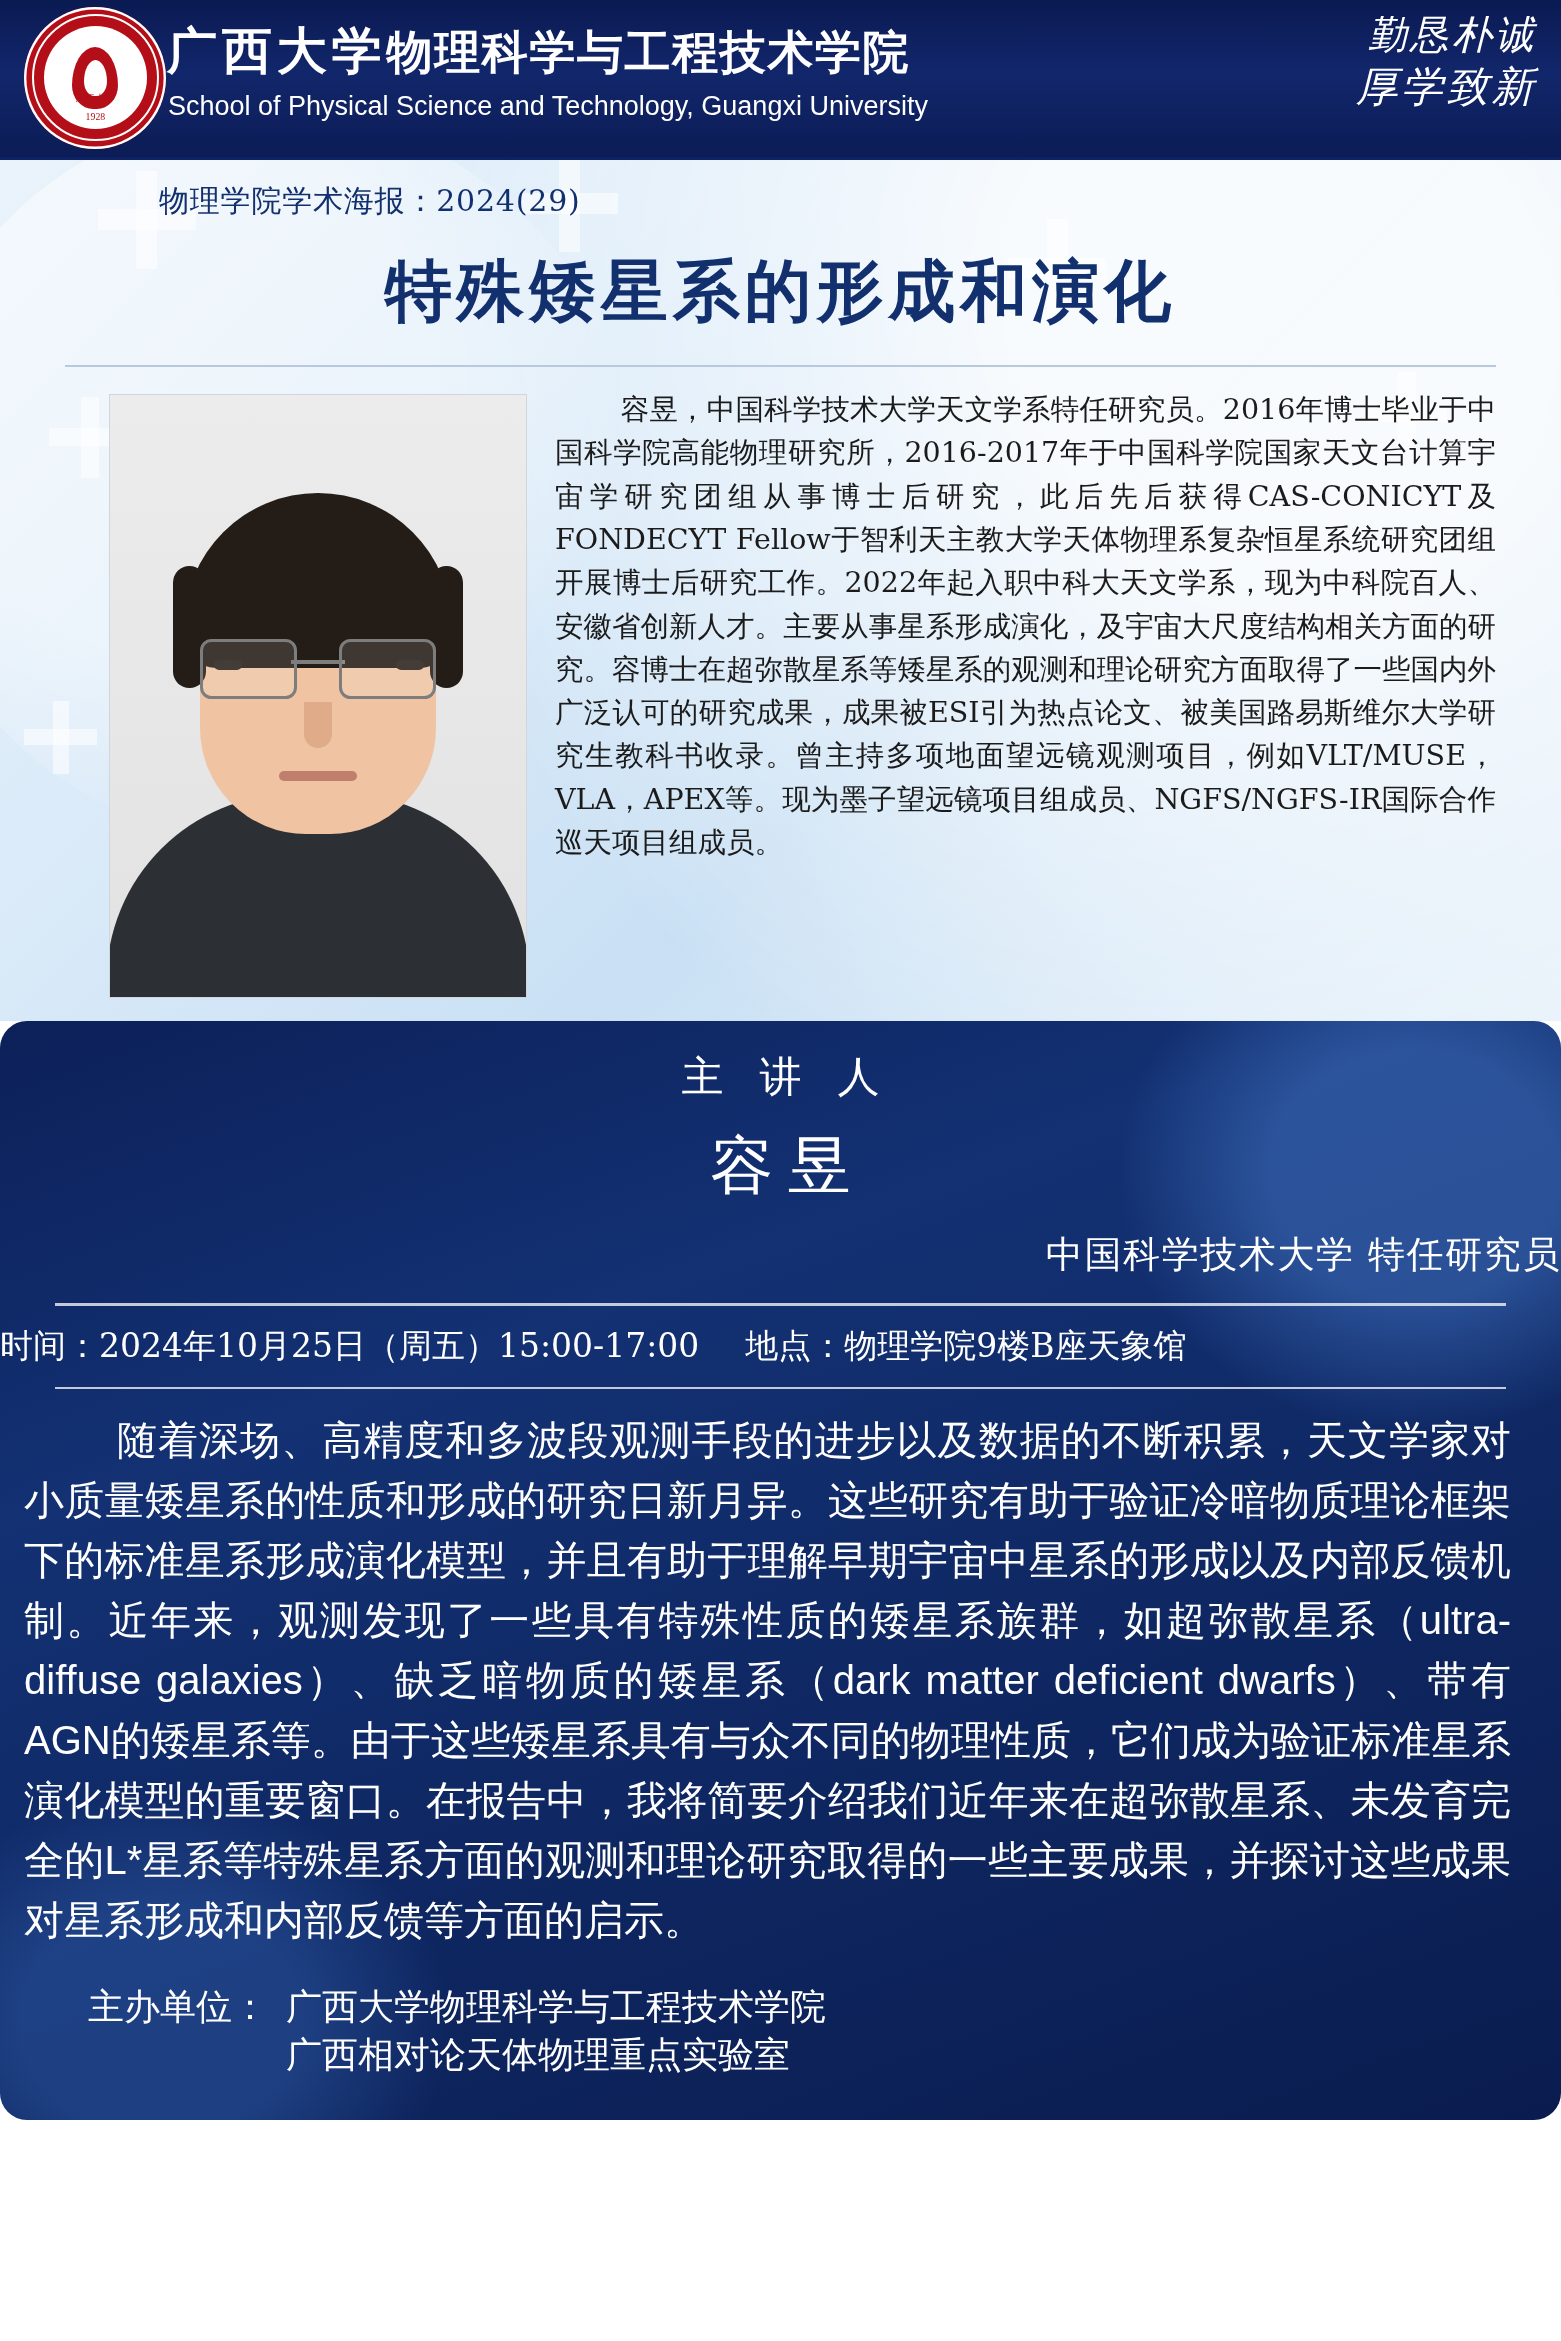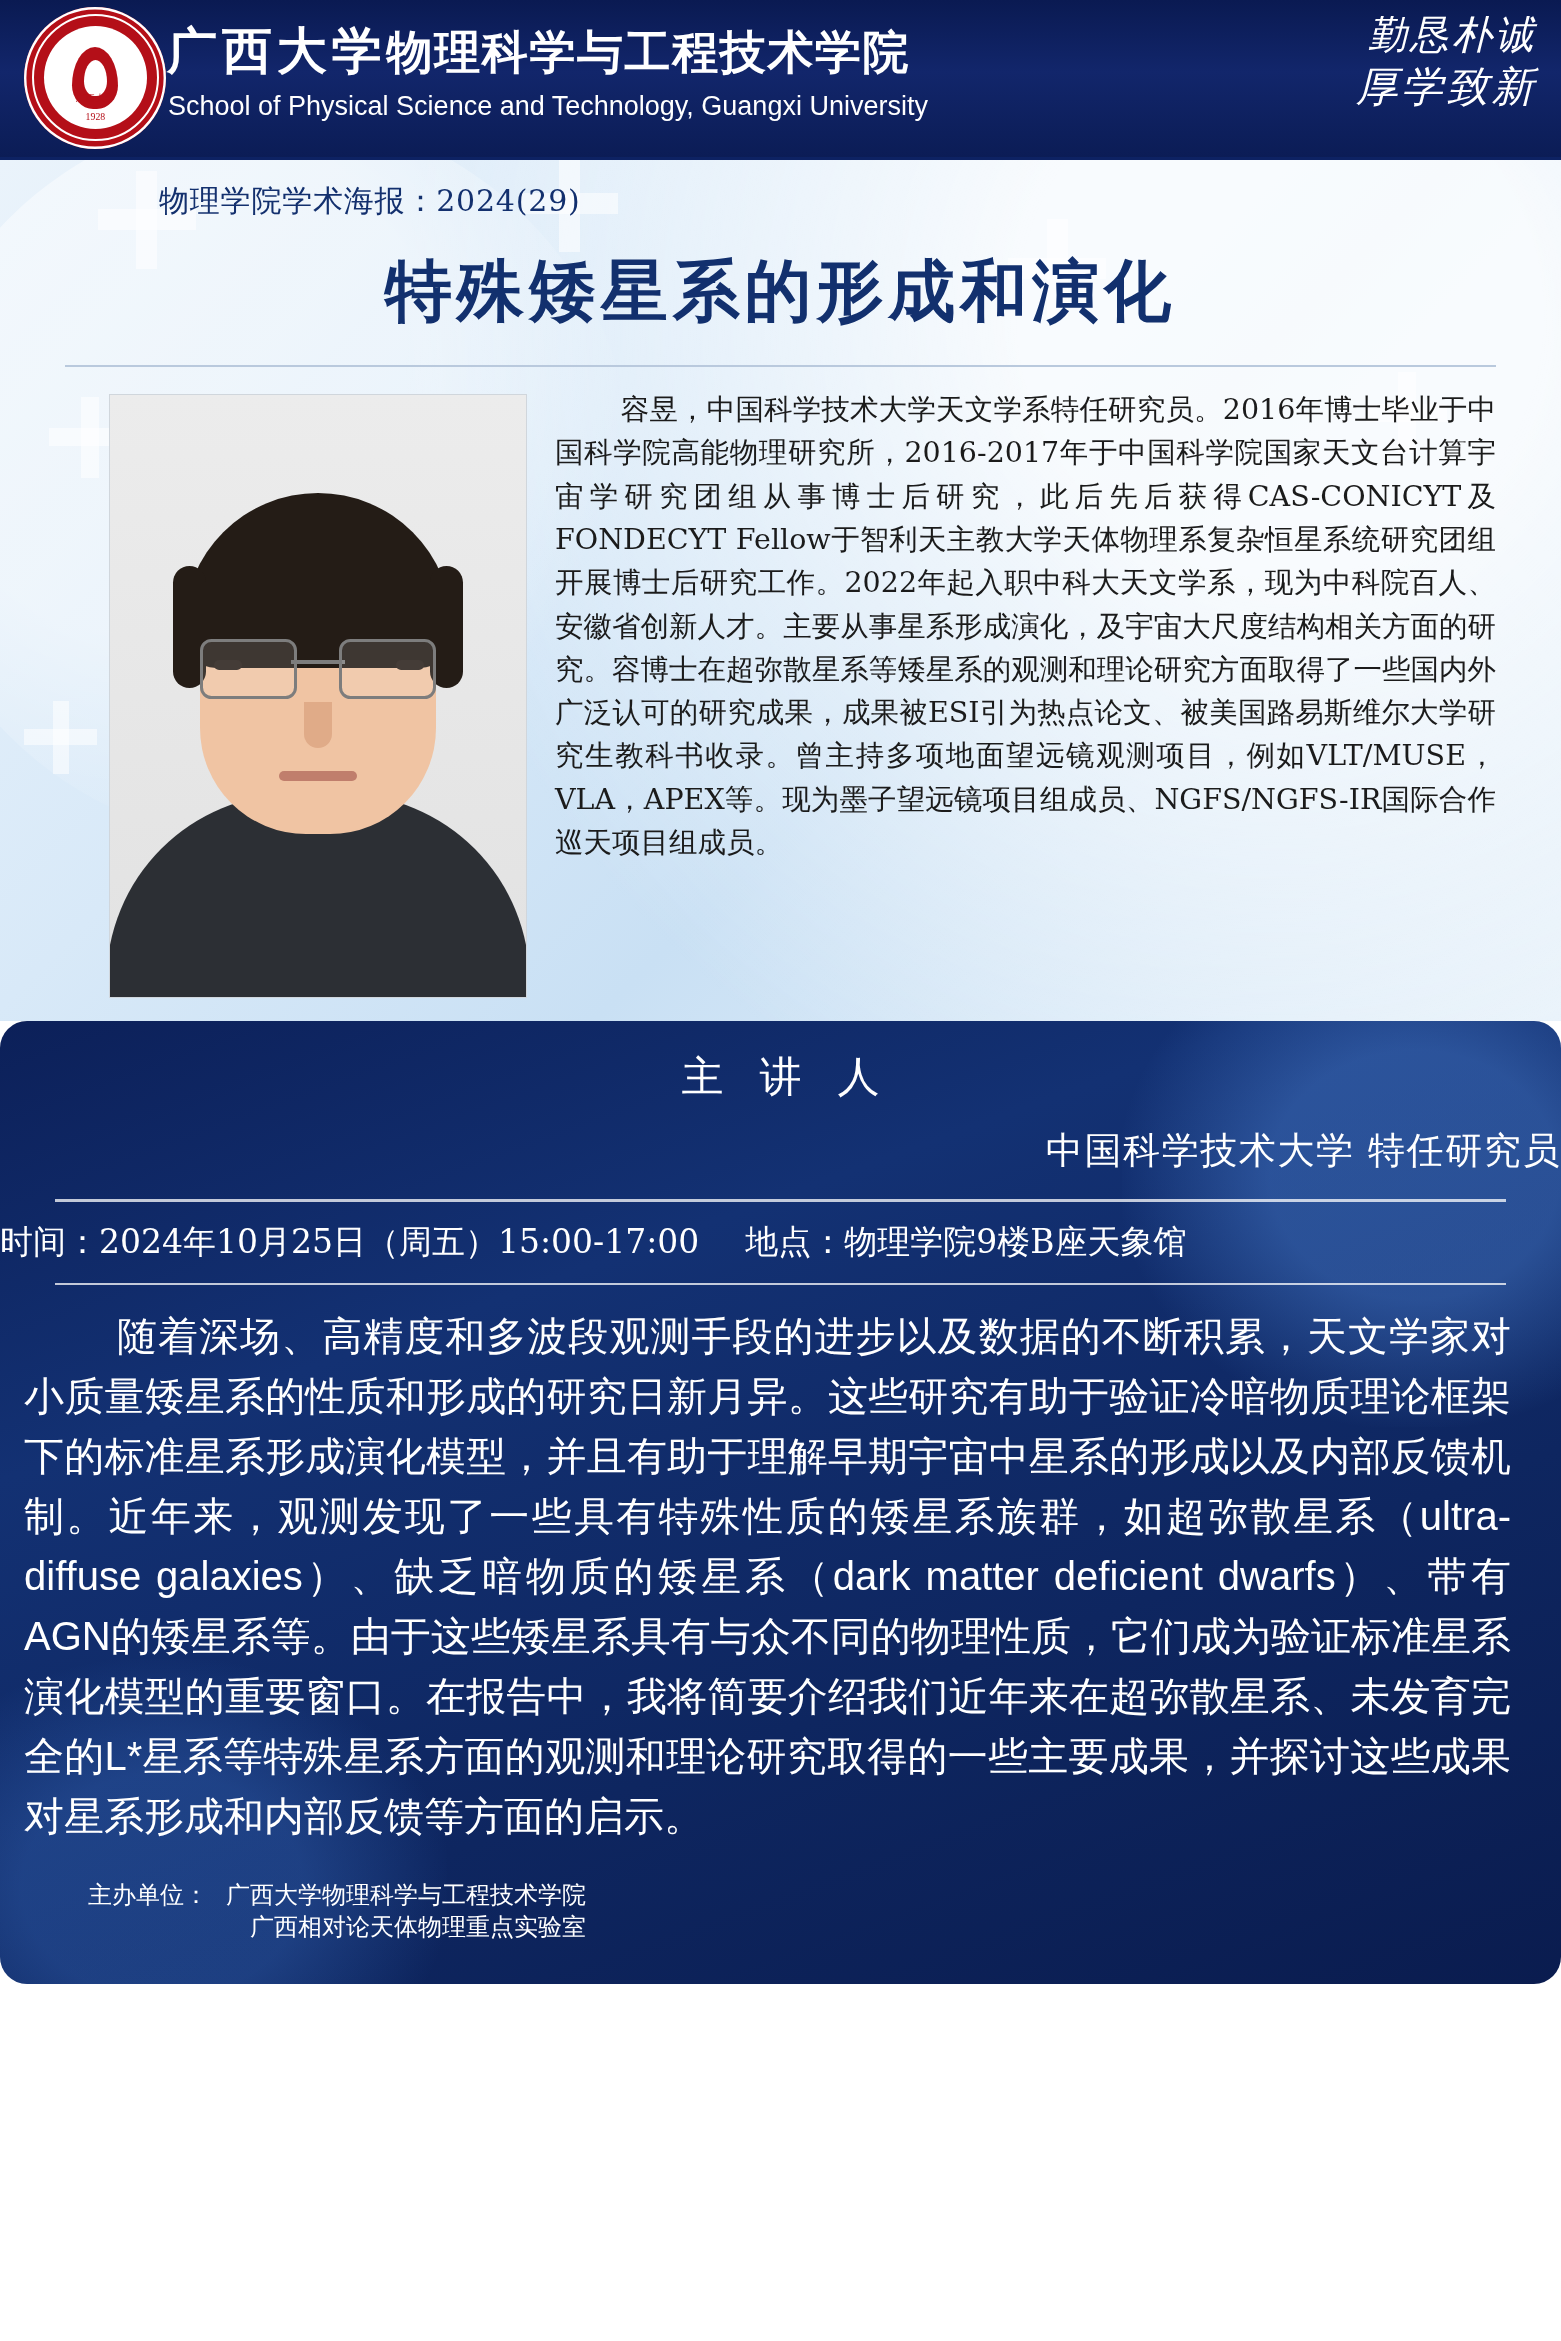--- a/index.html
+++ b/index.html
@@ -294,23 +294,22 @@
     line-height:1.5;
     text-align:justify;
     font-family:Liberation Sans, sans-serif;
   }
   .abstract .indent{display:inline-block;width:2.3em;}
   .host{
     position:relative;
     display:flex;
     margin:33px 0 4px 88px;
     padding-bottom:37px;
-    font-size:24px;
-    font-family:"DejaVu Serif", serif;
-    text-align:right;
+    font-size:36px;
+    font-family:"DejaVu Serif", serif;
   }
   .host .lbl{white-space:nowrap;}
   .host .orgs{margin-left:18px;line-height:1.34;}
 </style>
 </head>
 <body>
 
 <div class="poster">
 
   <div class="header">
@@ -380,20 +379,21 @@
       </div>
       <div class="clear"></div>
     </div>
   </div>
 
   <div class="mid">
     <div class="glow"></div>
     <div class="glow2"></div>
 
     <div class="speaker-label">主讲人</div>
+    <div class="speaker-name">容昱</div>
     <div class="speaker-affil">中国科学技术大学 特任研究员</div>
 
     <div class="mid-rule"></div>
 
     <div class="when-where">
       <div>
         <span class="k">时间：</span><span>2024年10月25日（周五）15:00-17:00</span>
       </div>
       <div>
         <span class="k">地点：</span><span>物理学院9楼B座天象馆</span>

